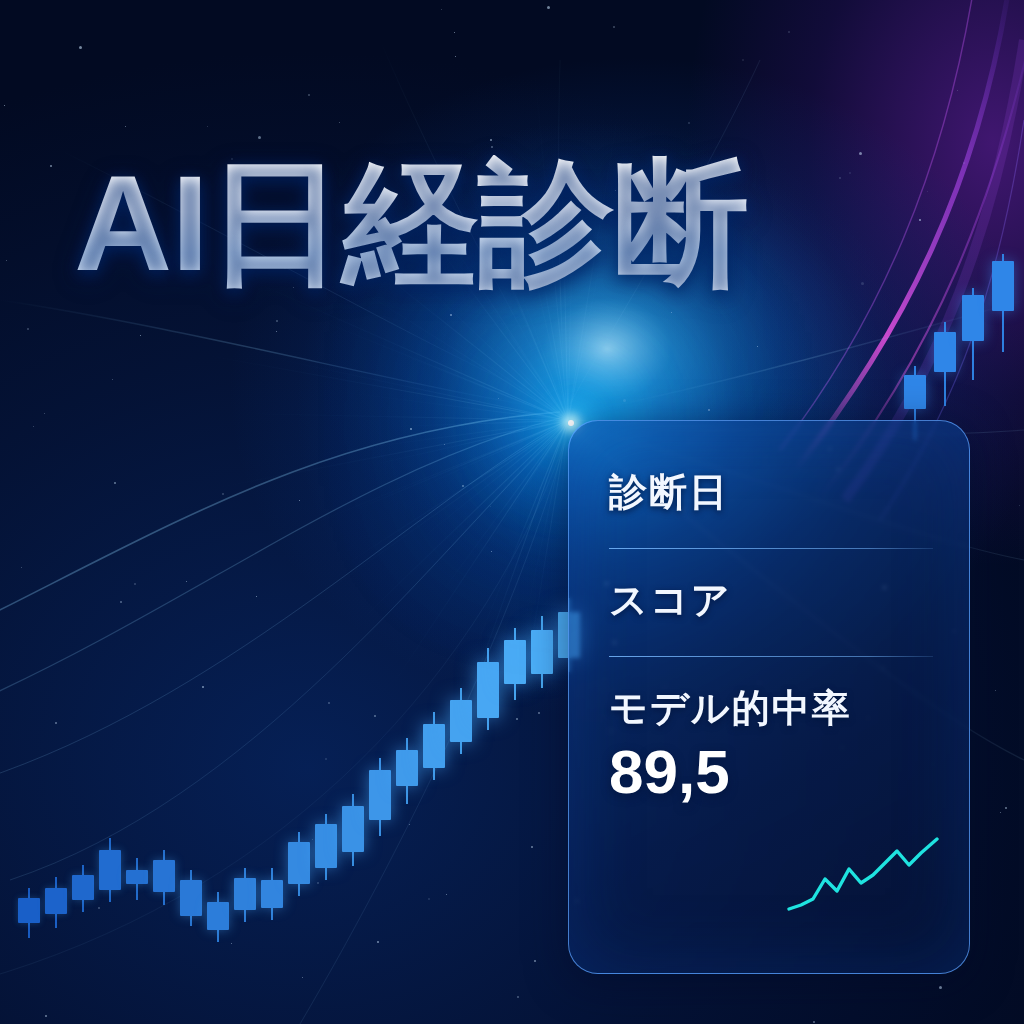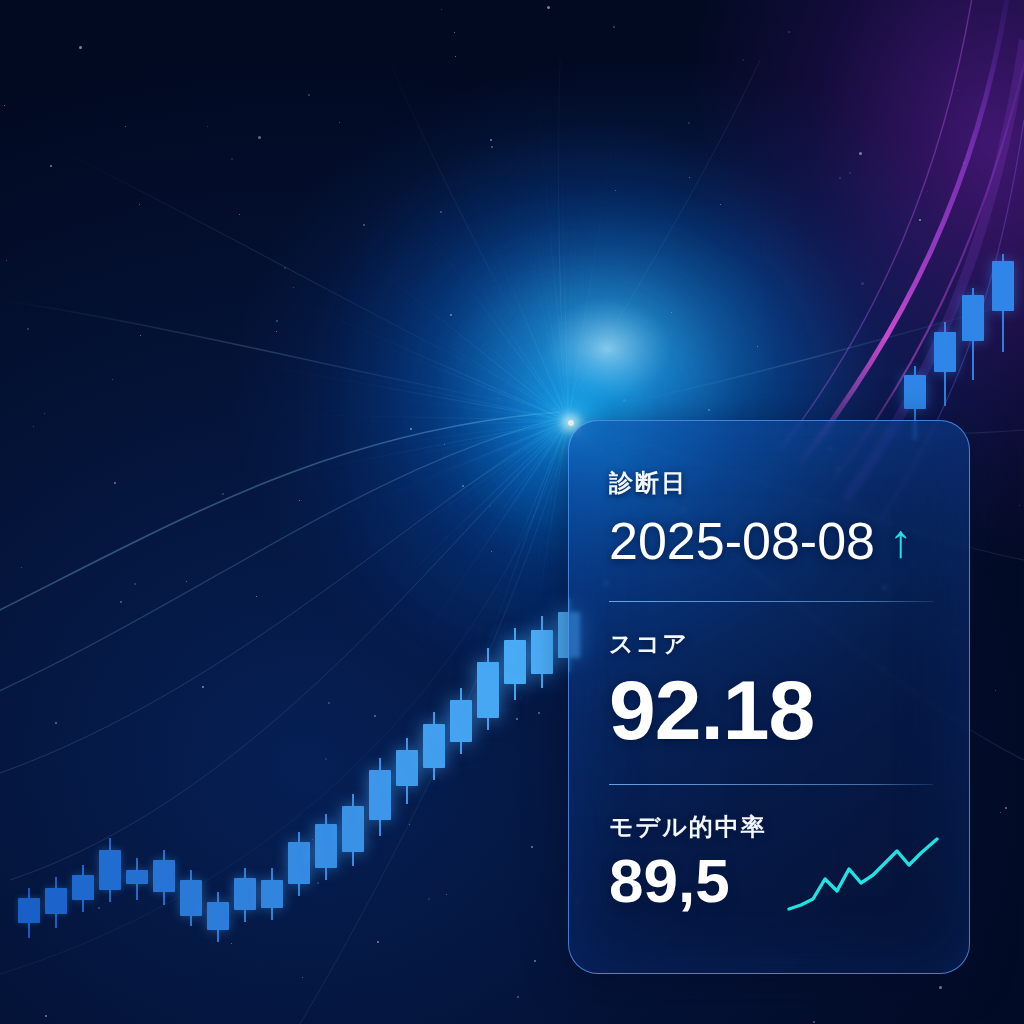--- a/index.html
+++ b/index.html
@@ -45,21 +45,21 @@
     color:#ffffff;letter-spacing:0px;
     text-shadow:0 2px 10px rgba(0,35,100,.85),0 0 2px rgba(0,0,0,.5);}
 
   
   #card{position:absolute;left:568px;top:420px;width:400px;height:552px;border-radius:30px;
     border:1.5px solid rgba(90,160,255,.75);
     background:linear-gradient(152deg, rgba(20,92,180,.55) 0%, rgba(12,58,132,.52) 30%, rgba(8,32,86,.58) 62%, rgba(6,20,58,.66) 100%);
     box-shadow:inset 0 0 70px rgba(10,60,150,.35), 0 8px 40px rgba(0,10,40,.5);
     backdrop-filter:blur(2px);overflow:hidden;}
   .card-inner{position:relative;width:100%;height:100%;padding:46px 36px 0 40px;box-sizing:border-box;}
-  .c-label{font-size:24px;font-weight:bold;color:#f2f7ff;letter-spacing:2px;
+  .c-label{font-size:38px;font-weight:bold;color:#f2f7ff;letter-spacing:2px;
     text-shadow:0 2px 6px rgba(0,20,60,.9);}
   .c-date{margin-top:12px;font-size:52px;font-weight:normal;color:#ffffff;letter-spacing:0px;
     display:flex;align-items:center;gap:14px;text-shadow:0 2px 8px rgba(0,20,60,.8);}
   .arrow-up{color:#1fe3e0;font-size:46px;line-height:1;}
   .divider{height:1px;background:linear-gradient(90deg,rgba(120,185,255,.85),rgba(120,185,255,.55) 80%,rgba(120,185,255,.15));margin:30px 0 0 0;}
   .c-score{margin-top:6px;font-size:84px;font-weight:bold;color:#ffffff;line-height:1.05;letter-spacing:-1px;
     text-shadow:0 3px 10px rgba(0,20,60,.8);}
   .c-note{margin-top:4px;font-size:30px;color:#f4f8ff;letter-spacing:0px;
     text-shadow:0 2px 6px rgba(0,20,60,.9);}
   .c-acc{margin-top:4px;font-size:62px;font-weight:bold;color:#ffffff;line-height:1.1;
@@ -387,37 +387,33 @@
         <div class="body" style="top: 7px; height: 46px; background: rgb(47, 134, 232); box-shadow: rgba(60, 150, 255, 0.45) 0px 0px 14px;"></div>
       </div>
       <div class="candle" style="left: 992px; top: 254px; width: 22px; height: 98px;">
         <div class="wick" style="top: 0px; height: 98px; background: rgb(47, 134, 232);"></div>
         <div class="body" style="top: 7px; height: 50px; background: rgb(47, 134, 232); box-shadow: rgba(60, 150, 255, 0.45) 0px 0px 14px;"></div>
       </div>
     </div>
 
   <div class="glowcore"></div>
 
+  <div class="title">AI日経診断</div>
 
   <div id="card">
     <div class="card-inner">
 
       <div>
         <div class="c-label">診断日</div>
-        <div class="c-date">
-          <span>2025-08-08</span>
-          <span class="arrow-up">↑</span>
-        </div>
       </div>
 
       <div class="divider"></div>
 
       <div class="sec">
         <div class="c-label">スコア</div>
-        <div class="c-score">92.18</div>
       </div>
 
       <div class="divider"></div>
 
       <div class="sec">
         <div class="c-label">モデル的中率</div>
         <div class="c-acc">
           <span>89,5</span>
 
         </div>

